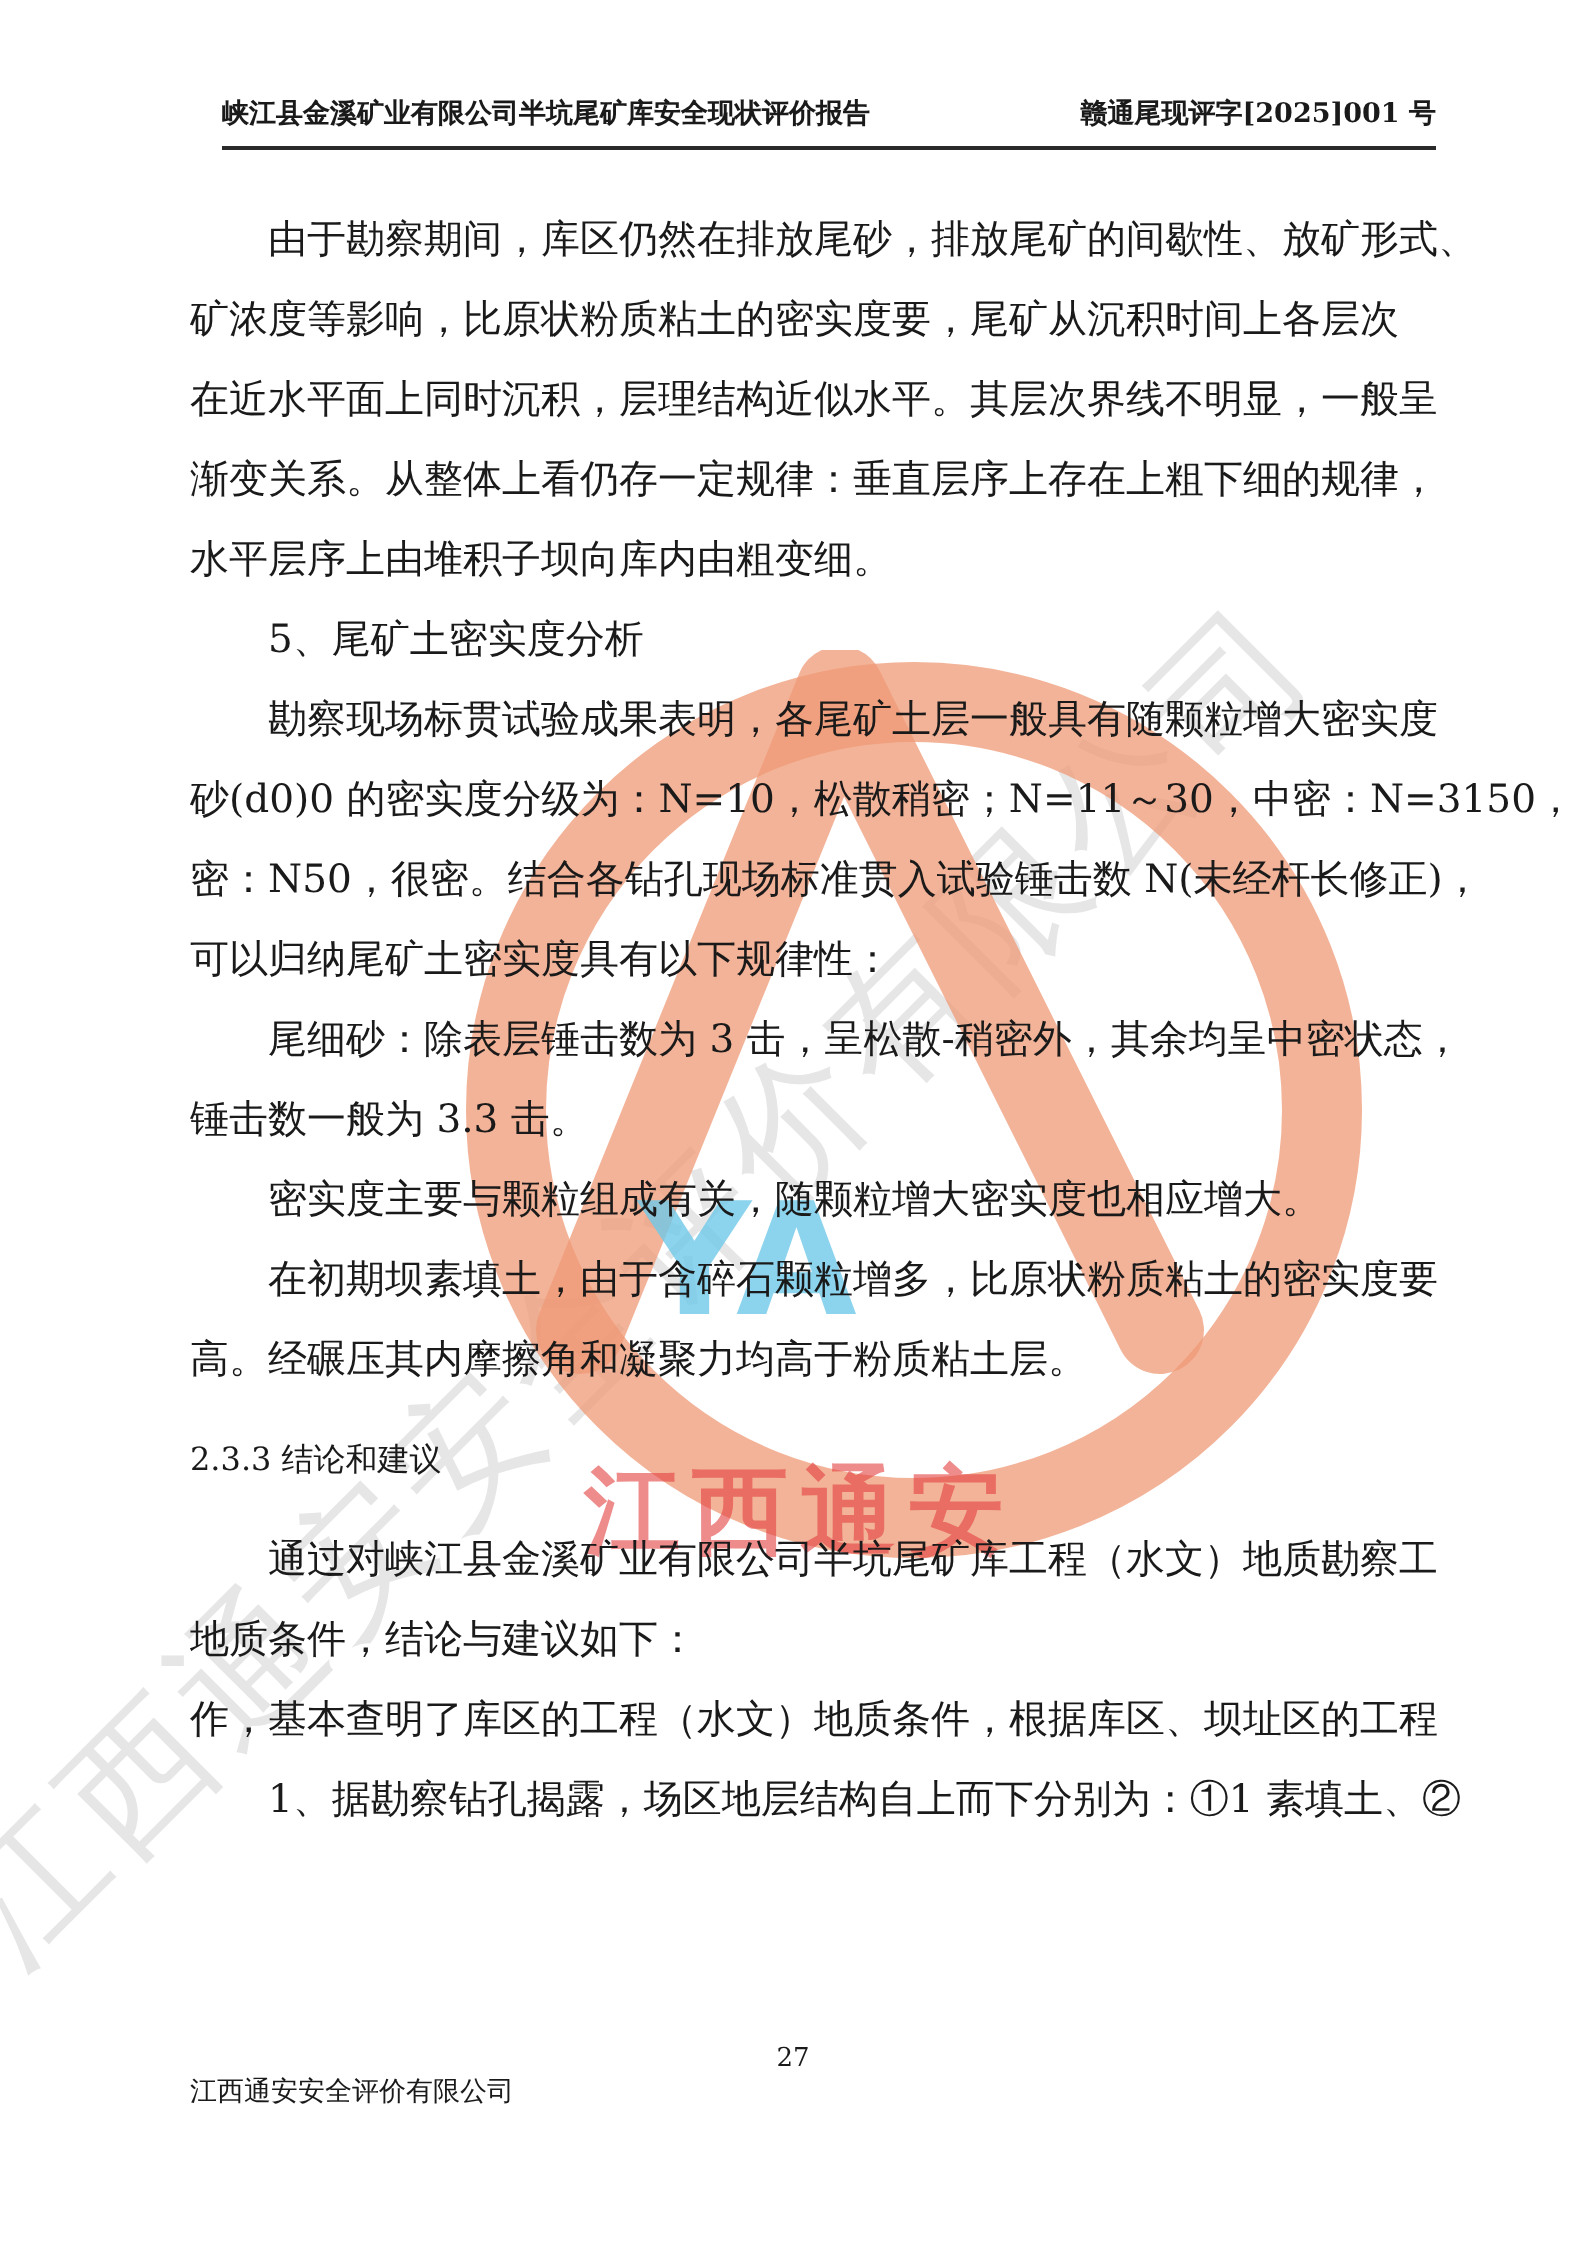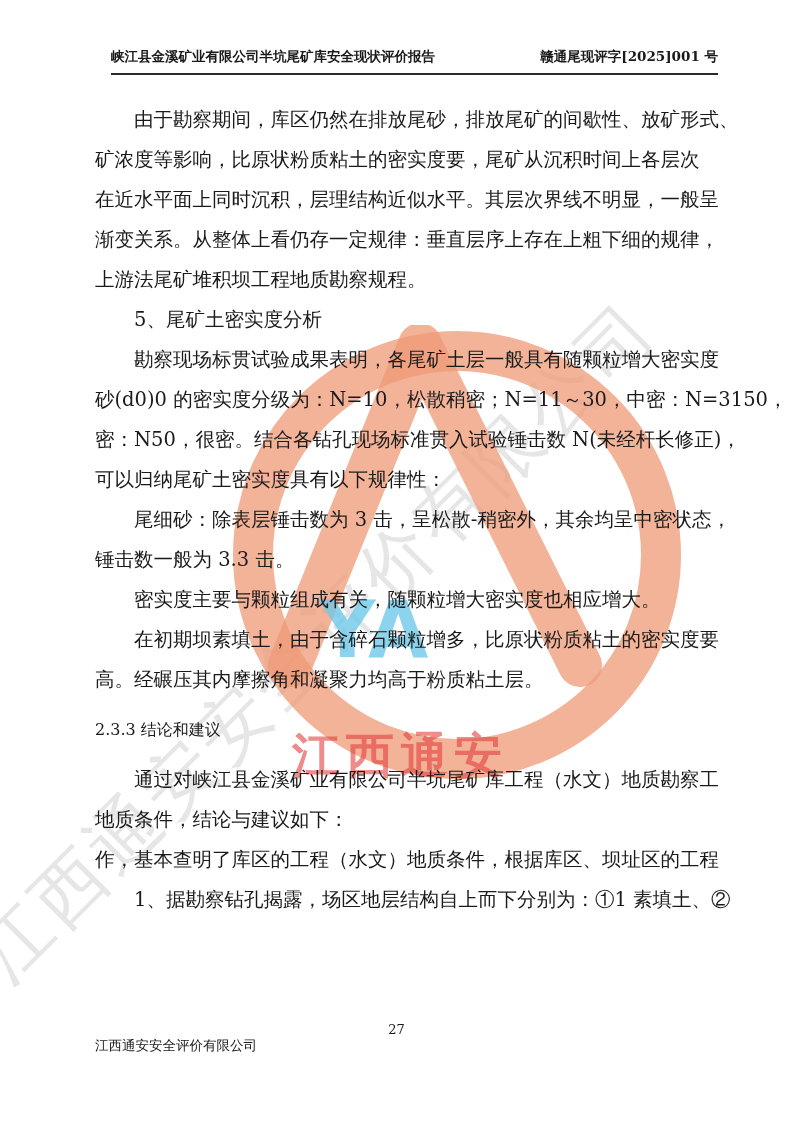--- a/index.html
+++ b/index.html
@@ -92,21 +92,21 @@
     <span>峡江县金溪矿业有限公司半坑尾矿库安全现状评价报告</span>
     <span>赣通尾现评字[2025]001 号</span>
   </div>
 
   <div class="content">
     <div class="para">
         <div class="line">由于勘察期间，库区仍然在排放尾砂，排放尾矿的间歇性、放矿形式、</div>
         <div class="line">矿浓度等影响，比原状粉质粘土的密实度要，尾矿从沉积时间上各层次</div>
         <div class="line">在近水平面上同时沉积，层理结构近似水平。其层次界线不明显，一般呈</div>
         <div class="line">渐变关系。从整体上看仍存一定规律：垂直层序上存在上粗下细的规律，</div>
-        <div class="line">上游法尾矿堆积坝工程地质勘察规程。</div>
+        <div class="line">水平层序上由堆积子坝向库内由粗变细。</div>
       </div>
     <div class="para">
         <div class="line">5、尾矿土密实度分析</div>
       </div>
     <div class="para">
         <div class="line">勘察现场标贯试验成果表明，各尾矿土层一般具有随颗粒增大密实度</div>
         <div class="line">砂(d0)0 的密实度分级为：N=10，松散稍密；N=11～30，中密：N=3150，</div>
         <div class="line">密：N50，很密。结合各钻孔现场标准贯入试验锤击数 N(未经杆长修正)，</div>
         <div class="line">可以归纳尾矿土密实度具有以下规律性：</div>
       </div>

